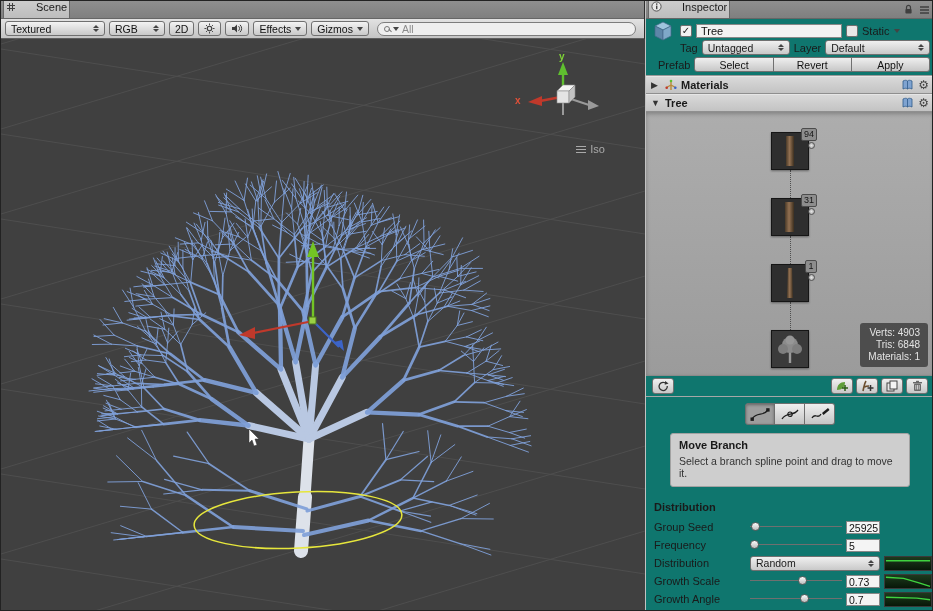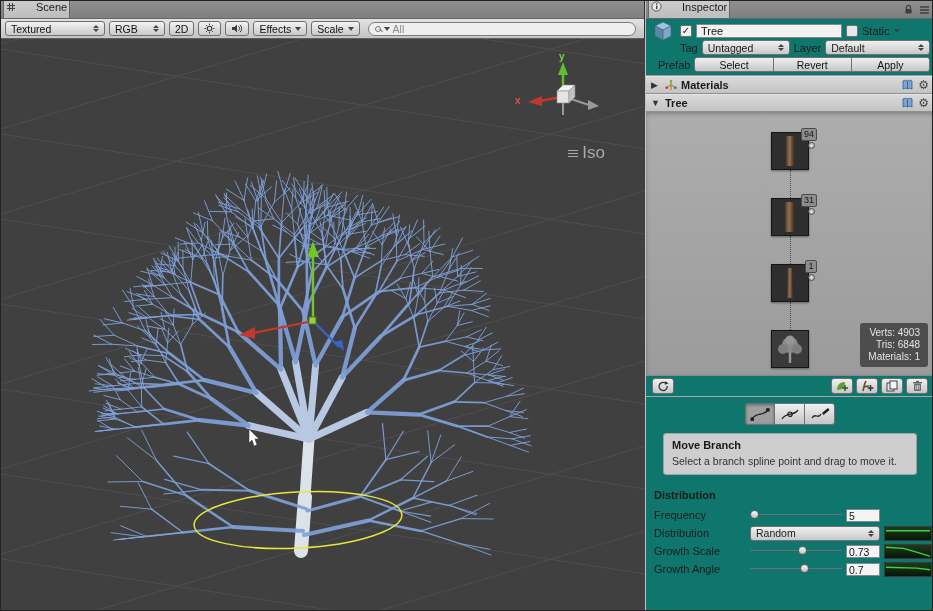--- a/index.html
+++ b/index.html
@@ -17,21 +17,21 @@
   .popicon i{display:block;width:0;height:0;border-left:3px solid transparent;border-right:3px solid transparent;}
   .popicon .up{border-bottom:3px solid #444;}
   .popicon .down{border-top:3px solid #444;}
   .caret{width:0;height:0;border-left:3px solid transparent;border-right:3px solid transparent;border-top:4px solid #444;}
   .search{flex:1;height:14px;margin:0 4px;border:1px solid #7d7d7d;border-radius:8px;background:#efefef;display:flex;align-items:center;gap:3px;padding:0 6px;color:#8a8a8a;font-size:10.5px;}
   .mag{width:6px;height:6px;border:1.4px solid #777;border-radius:50%;position:relative;flex:none;}
   .mag::after{content:'';position:absolute;width:4px;height:1.4px;background:#777;transform:rotate(45deg);right:-3px;bottom:-1px;}
   .viewport{position:relative;width:644px;height:573px;background:#404040;overflow:hidden;}
   .orient{position:absolute;right:34px;top:18px;width:96px;height:78px;}
   .axis-label{position:absolute;font-size:10px;font-weight:bold;}
-  .iso{position:absolute;right:40px;top:104px;display:flex;gap:4px;align-items:center;color:#a9a9a9;font-size:17px;}
+  .iso{position:absolute;right:40px;top:104px;display:flex;gap:4px;align-items:center;color:#a9a9a9;font-size:11px;}
   .iso-lines{width:10px;height:7px;border-top:1.5px solid #a9a9a9;border-bottom:1.5px solid #a9a9a9;position:relative;}
   .iso-lines::after{content:'';position:absolute;left:0;right:0;top:2px;border-top:1.5px solid #a9a9a9;}
   
   .inspector{position:absolute;left:645px;top:0;width:288px;height:611px;background:#0f766e;font-size:11px;color:#1a1a1a;}
   .insp-content{height:593px;overflow:hidden;}
   .go-header{padding:3px 4px 2px 4px;border-bottom:1px solid #9a9a9a;}
   .row{display:flex;align-items:center;gap:4px;height:17px;}
   .cube-icon{width:26px;height:26px;flex:none;}
   .cb{width:12px;height:12px;background:#f2f2f2;border:1px solid #6f6f6f;border-radius:2px;font-size:10px;line-height:10px;text-align:center;color:#222;flex:none;}
   .tf{flex:1;height:14px;background:#f2f2f2;border:1px solid #878787;padding:0 4px;font-size:11px;line-height:13px;color:#111;}
@@ -52,21 +52,21 @@
   .visdot{position:absolute;right:-7px;top:9px;width:7px;height:7px;border-radius:50%;background:radial-gradient(#e8e8e8,#9a9a9a);border:1px solid #555;}
   .stats{position:absolute;right:6px;bottom:8px;background:rgba(70,70,70,.92);border-radius:3px;color:#e4e4e4;font-size:10px;line-height:12px;text-align:right;padding:4px 8px;}
   .tetools{height:21px;display:flex;align-items:center;gap:3px;padding:0 6px;border-bottom:1px solid #a7a7a7;}
   .mini{height:16px;min-width:22px;border:1px solid #707070;border-radius:3px;background:linear-gradient(#f0f0f0,#c7c7c7);display:flex;align-items:center;justify-content:center;}
   .seg-wrap{display:flex;justify-content:center;padding:6px 0 4px 0;}
   .seg{height:22px;width:30px;border:1px solid #6f6f6f;background:linear-gradient(#efefef,#c5c5c5);display:flex;align-items:center;justify-content:center;}
   .seg.first{border-radius:3px 0 0 3px;}
   .seg.last{border-radius:0 3px 3px 0;border-left:none;}
   .seg.mid{border-left:none;}
   .seg.active{background:#9e9e9e;box-shadow:inset 0 1px 3px rgba(0,0,0,.35);}
-  .helpbox{margin:4px 17px;background:#cecece;border:1px solid #a2a2a2;border-radius:3px;padding:5px 8px 7px 8px;}
+  .helpbox{margin:4px 24px;background:#cecece;border:1px solid #a2a2a2;border-radius:3px;padding:5px 8px 7px 8px;}
   .helpbox .title{font-weight:bold;font-size:11px;margin-bottom:4px;}
   .helpbox .desc{font-size:10.5px;color:#333;}
   .dist{padding:4px 2px 0 8px;}
   .dist-header{font-weight:bold;margin:6px 0 5px 0;}
   .drow{display:flex;align-items:center;gap:4px;height:18px;}
   .lbl{width:92px;flex:none;font-size:11px;}
   .slider{position:relative;width:92px;height:18px;flex:none;}
   .slider::before{content:'';position:absolute;left:0;right:0;top:8px;border-top:1px solid #6f6f6f;}
   .th{position:absolute;top:4px;left:0;width:9px;height:9px;border-radius:50%;background:linear-gradient(#fbfbfb,#bdbdbd);border:1px solid #5f5f5f;}
   .val{width:34px;height:13px;flex:none;background:#f4f4f4;border:1px solid #878787;font-size:10.5px;line-height:12px;padding:0 2px;color:#111;}
@@ -115,21 +115,21 @@
         <svg width="12" height="11" viewBox="0 0 12 11">
             <polygon points="1,4 3.5,4 6,1.5 6,9.5 3.5,7 1,7" fill="#3c3c3c"></polygon>
             <path d="M7.5 3.2a3 3 0 0 1 0 4.6M9 1.8a5 5 0 0 1 0 7.4" stroke="#3c3c3c" stroke-width="1" fill="none"></path>
           </svg>
       </div>
       <div class="dd">
         <span>Effects</span>
         <span class="caret"></span>
       </div>
       <div class="dd">
-        <span>Scale</span>
+        <span>Gizmos</span>
         <span class="caret"></span>
       </div>
       <div class="search">
         <span class="mag"></span>
         <span class="caret"></span>
         <span>All</span>
       </div>
     </div>
     <div class="viewport">
       <svg id="scene-svg" width="644" height="573" viewBox="0 0 644 573" style="position:absolute;left:0;top:0">
@@ -1119,20 +1119,27 @@
       </div>
 
       <div class="helpbox">
         <div class="title">Move Branch</div>
         <div class="desc">Select a branch spline point and drag to move it.</div>
       </div>
 
       <div class="dist">
         <div class="dist-header">Distribution</div>
 
+        <div class="drow">
+          <span class="lbl">Group Seed</span>
+          <div class="slider">
+              <div class="th" style="left: calc(7% - 5px);"></div>
+            </div>
+          <div class="val">25925</div>
+        </div>
 
         <div class="drow">
           <span class="lbl">Frequency</span>
           <div class="slider">
               <div class="th" style="left: calc(5% - 5px);"></div>
             </div>
           <div class="val">5</div>
         </div>
 
         <div class="drow">

